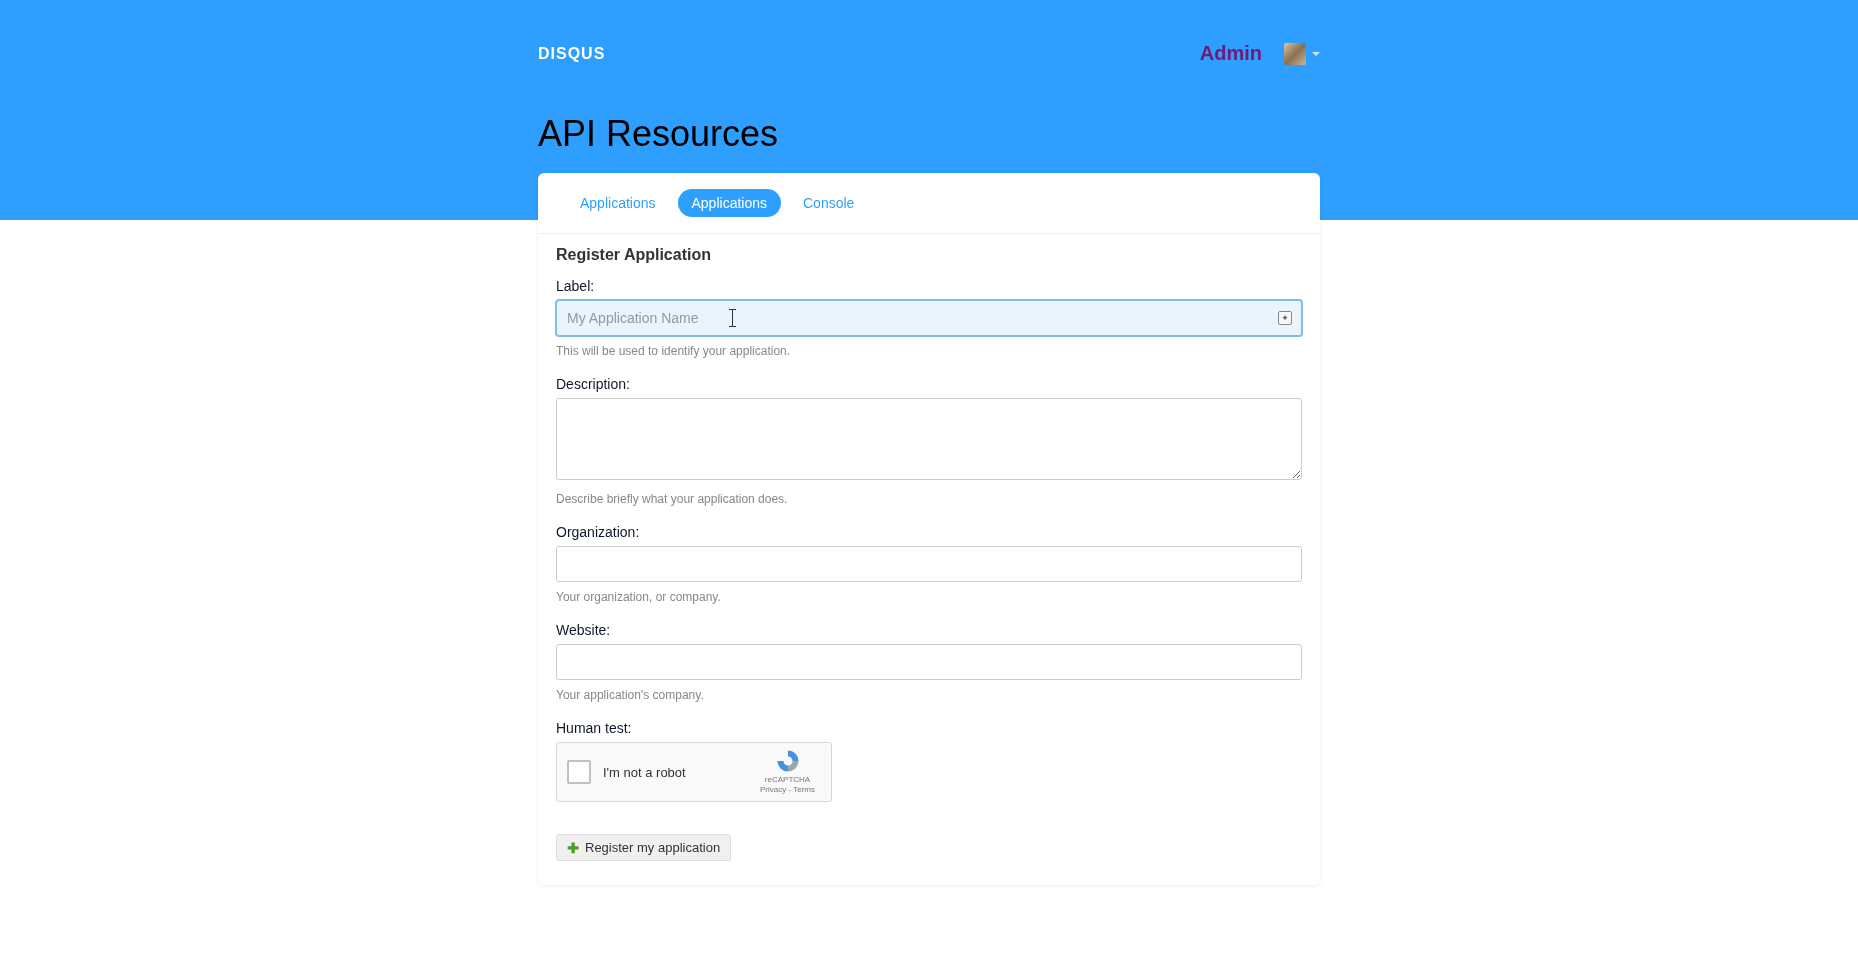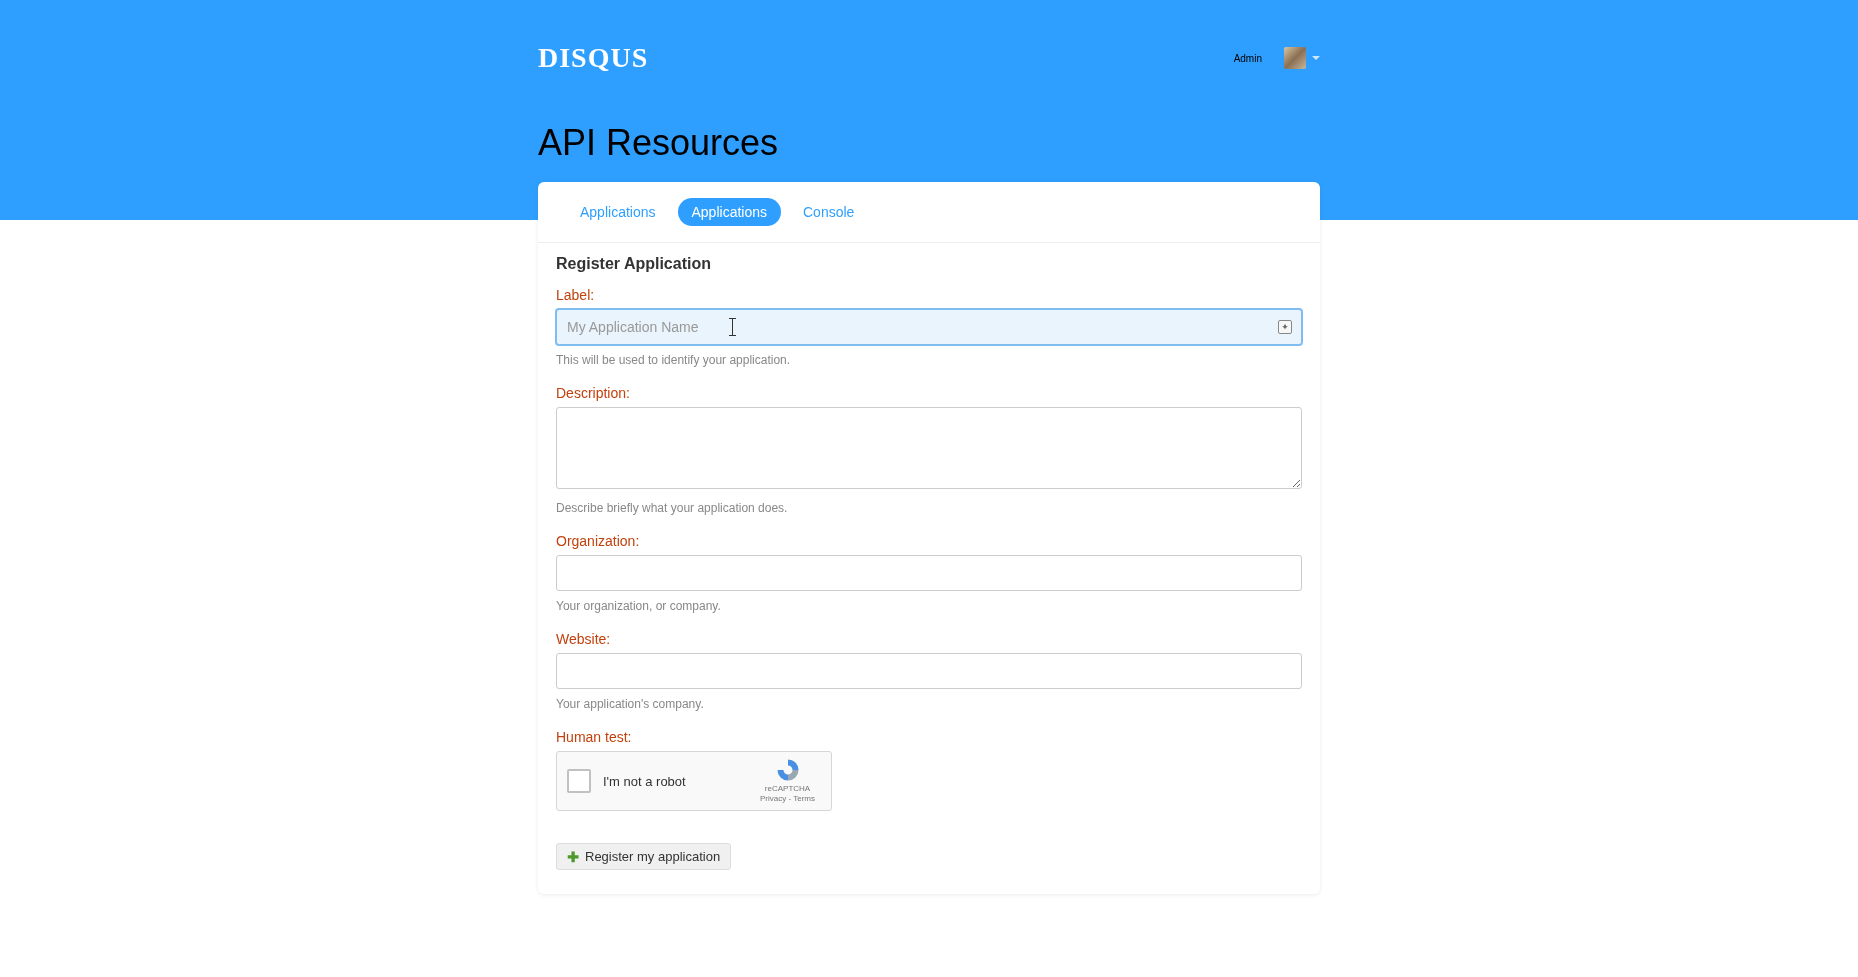--- a/index.html
+++ b/index.html
@@ -19,33 +19,33 @@
   }
   .topbar {
     display: flex;
     align-items: center;
     justify-content: space-between;
     padding-top: 42px;
   }
   .logo {
     color: #fff;
     font-weight: 800;
-    font-size: 28px;
+    font-size: 16px;
     letter-spacing: 1px;
-    font-family: Liberation Serif, serif;
+    font-family: Liberation Sans, sans-serif;
   }
   .top-right {
     display: flex;
     align-items: center;
     gap: 22px;
   }
   .admin-link {
-    color: #000000;
-    font-size: 10px;
-    font-weight: 400;
+    color: #701a75;
+    font-size: 20px;
+    font-weight: 700;
     text-decoration: none;
     cursor: pointer;
   }
   .avatar-wrap {
     display: flex;
     align-items: center;
     gap: 6px;
     cursor: pointer;
   }
   .avatar {
@@ -99,21 +99,21 @@
   }
   .section-title {
     font-size: 16px;
     font-weight: 600;
     color: #333;
     margin: 4px 0 14px 0;
   }
   .form-group { margin-bottom: 18px; }
   .form-label {
     font-size: 14px;
-    color: #c2410c;
+    color: #0f172a;
     display: block;
     margin-bottom: 6px;
   }
   .text-input, .textarea {
     width: 100%;
     font-size: 14px;
     padding: 9px 10px;
     border: 1px solid #ccc;
     border-radius: 3px;
     background: #fff;

